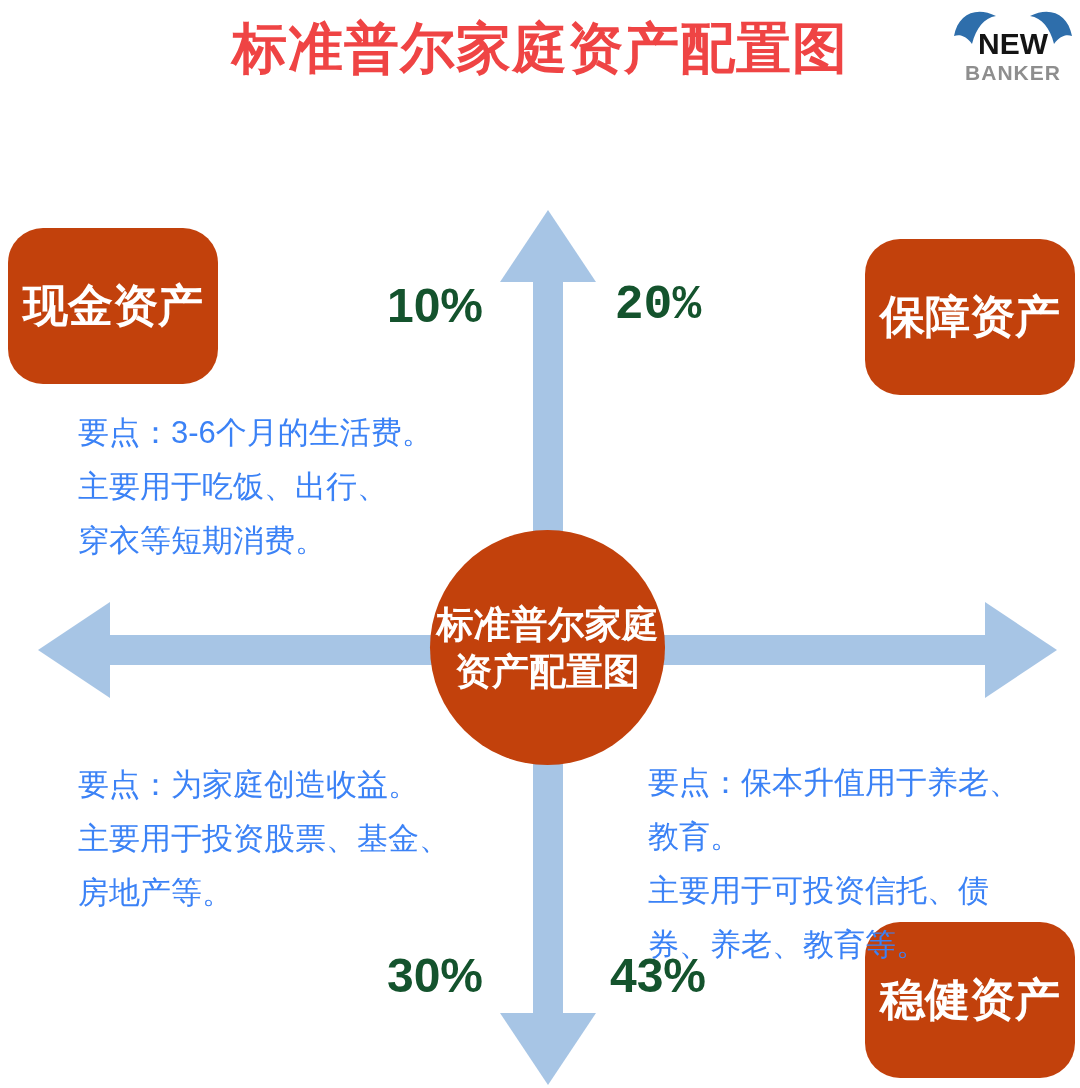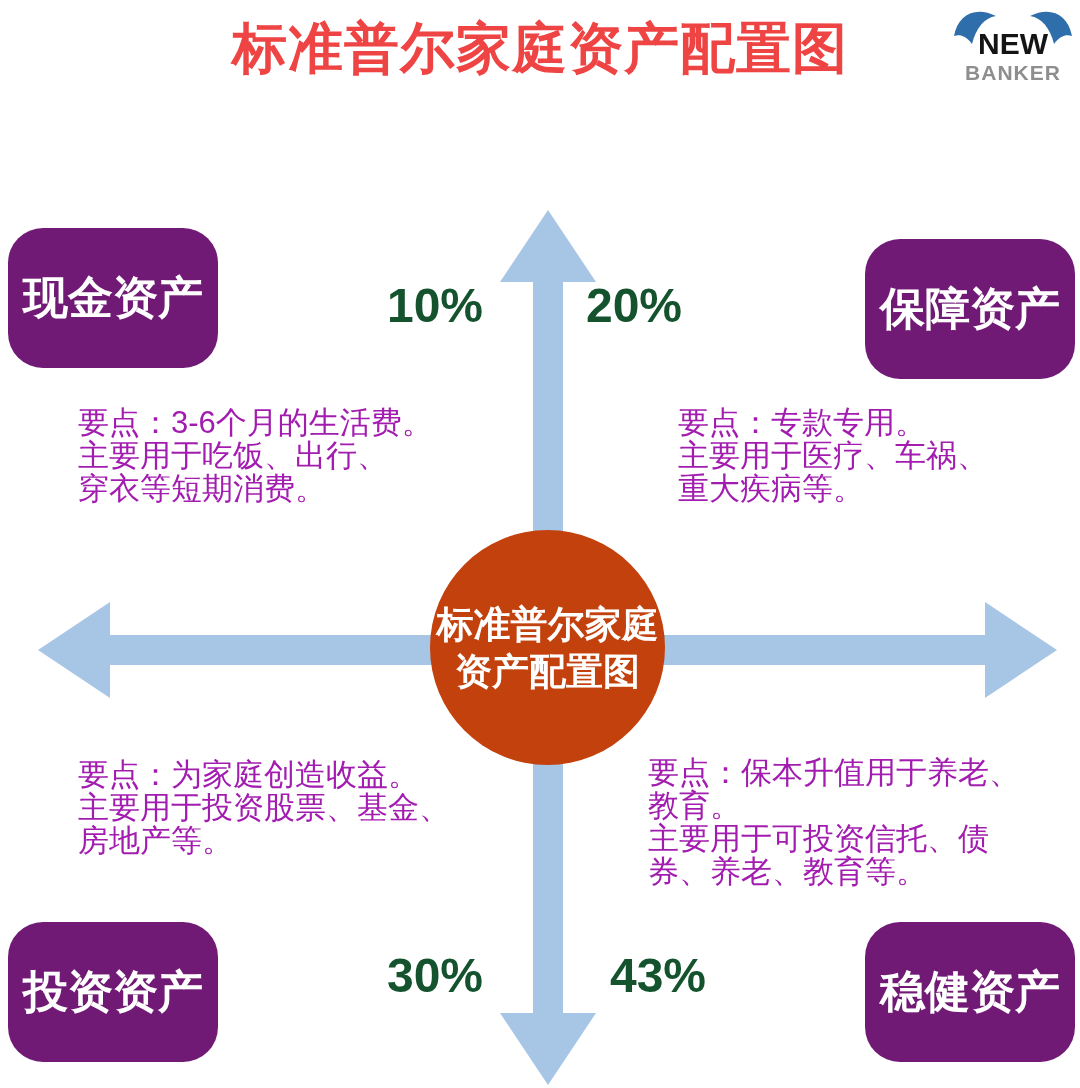--- a/index.html
+++ b/index.html
@@ -79,22 +79,22 @@
   .center-circle .line {
     color: #ffffff;
     font-weight: bold;
     font-size: 37px;
     line-height: 47px;
     white-space: nowrap;
   }
   
   .corner-box {
     position: absolute;
-    width: 210px; height: 140px;
-    background: #701a75;
+    width: 210px; height: 156px;
+    background: #c2410c;
     border-radius: 35px;
     display: flex;
     align-items: center;
     justify-content: center;
     z-index: 2;
   }
   .corner-box .label {
     color: #ffffff;
     font-weight: bold;
     font-size: 45px;
@@ -108,29 +108,29 @@
   .percent {
     position: absolute;
     width: 120px;
     text-align: center;
     font-size: 48px;
     font-weight: bold;
     color: #14532d;
     z-index: 2;
   }
   .pct-10 { left: 375px; top: 278px; }
-  .pct-20 { left: 574px; top: 278px; }
+  .pct-20 { left: 598px; top: 278px; font-family: Liberation Mono, monospace; }
   .pct-30 { left: 375px; top: 948px; }
   .pct-40 { left: 598px; top: 948px; }
   
   .desc {
     position: absolute;
     font-size: 31px;
-    line-height: 33px;
-    color: #a21caf;
+    line-height: 54px;
+    color: #3b82f6;
     white-space: pre-line;
     z-index: 2;
   }
   .desc-tl { left: 78px;  top: 406px; width: 380px; }
   .desc-tr { left: 678px; top: 406px; width: 380px; }
   .desc-bl { left: 78px;  top: 758px; width: 400px; }
   .desc-br { left: 648px; top: 756px; width: 410px; }
   
   .logo text { font-family: "Liberation Sans", "DejaVu Sans", sans-serif; }
 </style>
@@ -161,38 +161,32 @@
     <div class="line">标准普尔家庭</div>
     <div class="line">资产配置图</div>
   </div>
 
   <div class="corner-box box-cash">
     <span class="label">现金资产</span>
   </div>
   <div class="corner-box box-protect">
     <span class="label">保障资产</span>
   </div>
-  <div class="corner-box box-invest">
-    <span class="label">投资资产</span>
-  </div>
   <div class="corner-box box-stable">
     <span class="label">稳健资产</span>
   </div>
 
   <div class="percent pct-10">10%</div>
   <div class="percent pct-20">20%</div>
   <div class="percent pct-30">30%</div>
   <div class="percent pct-40">43%</div>
 
   <div class="desc desc-tl">要点：3-6个月的生活费。
 主要用于吃饭、出行、
 穿衣等短期消费。</div>
-  <div class="desc desc-tr">要点：专款专用。
-主要用于医疗、车祸、
-重大疾病等。</div>
   <div class="desc desc-bl">要点：为家庭创造收益。
 主要用于投资股票、基金、
 房地产等。</div>
   <div class="desc desc-br">要点：保本升值用于养老、
 教育。
 主要用于可投资信托、债
 券、养老、教育等。</div>
 
 </div>
 

